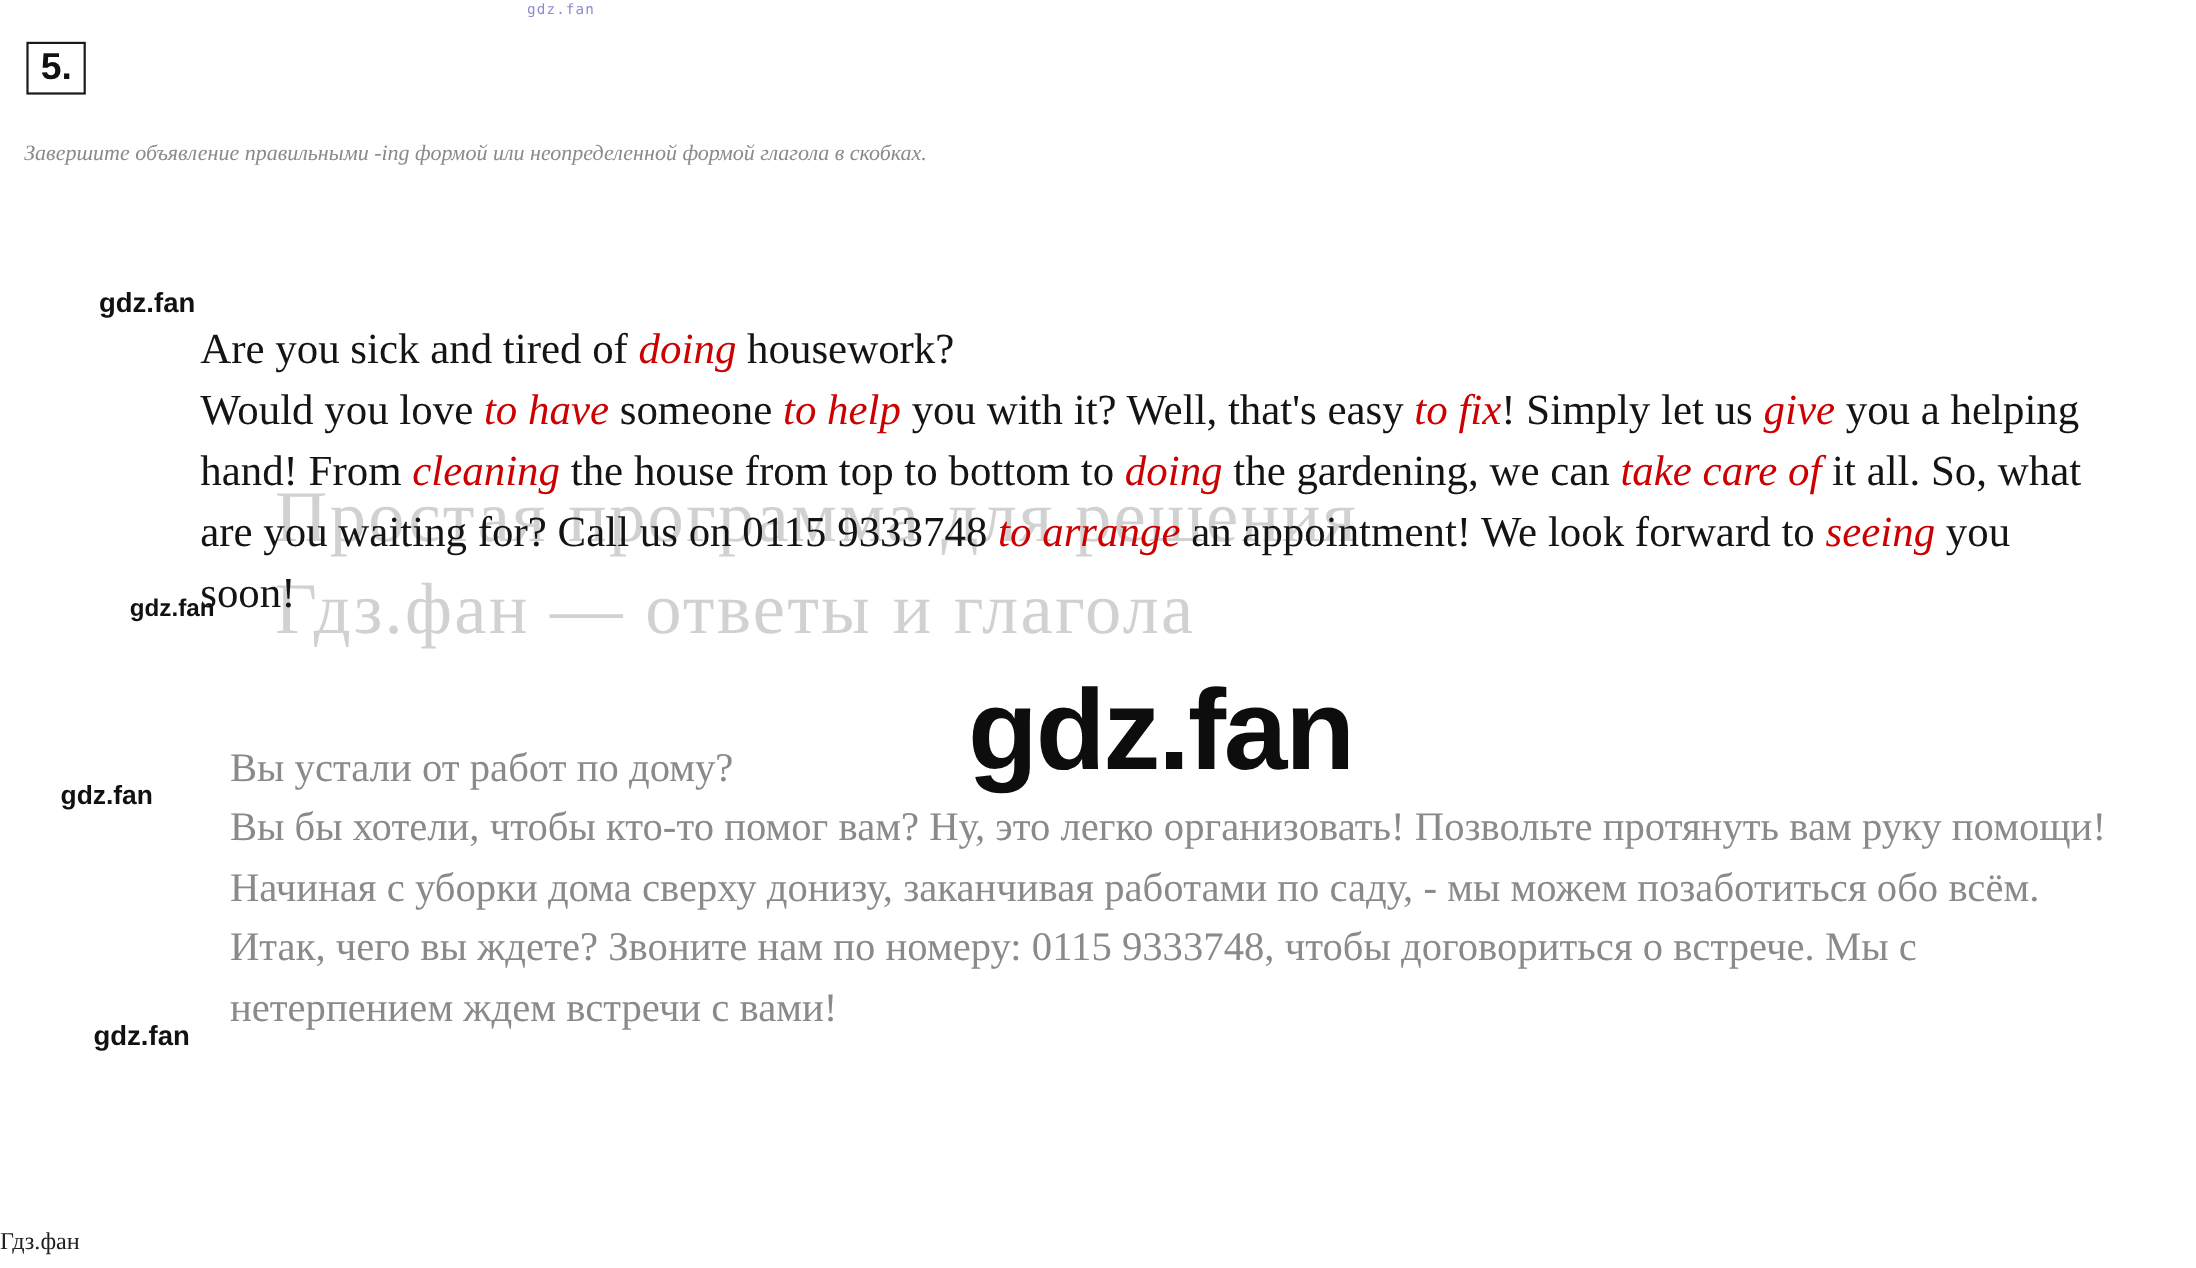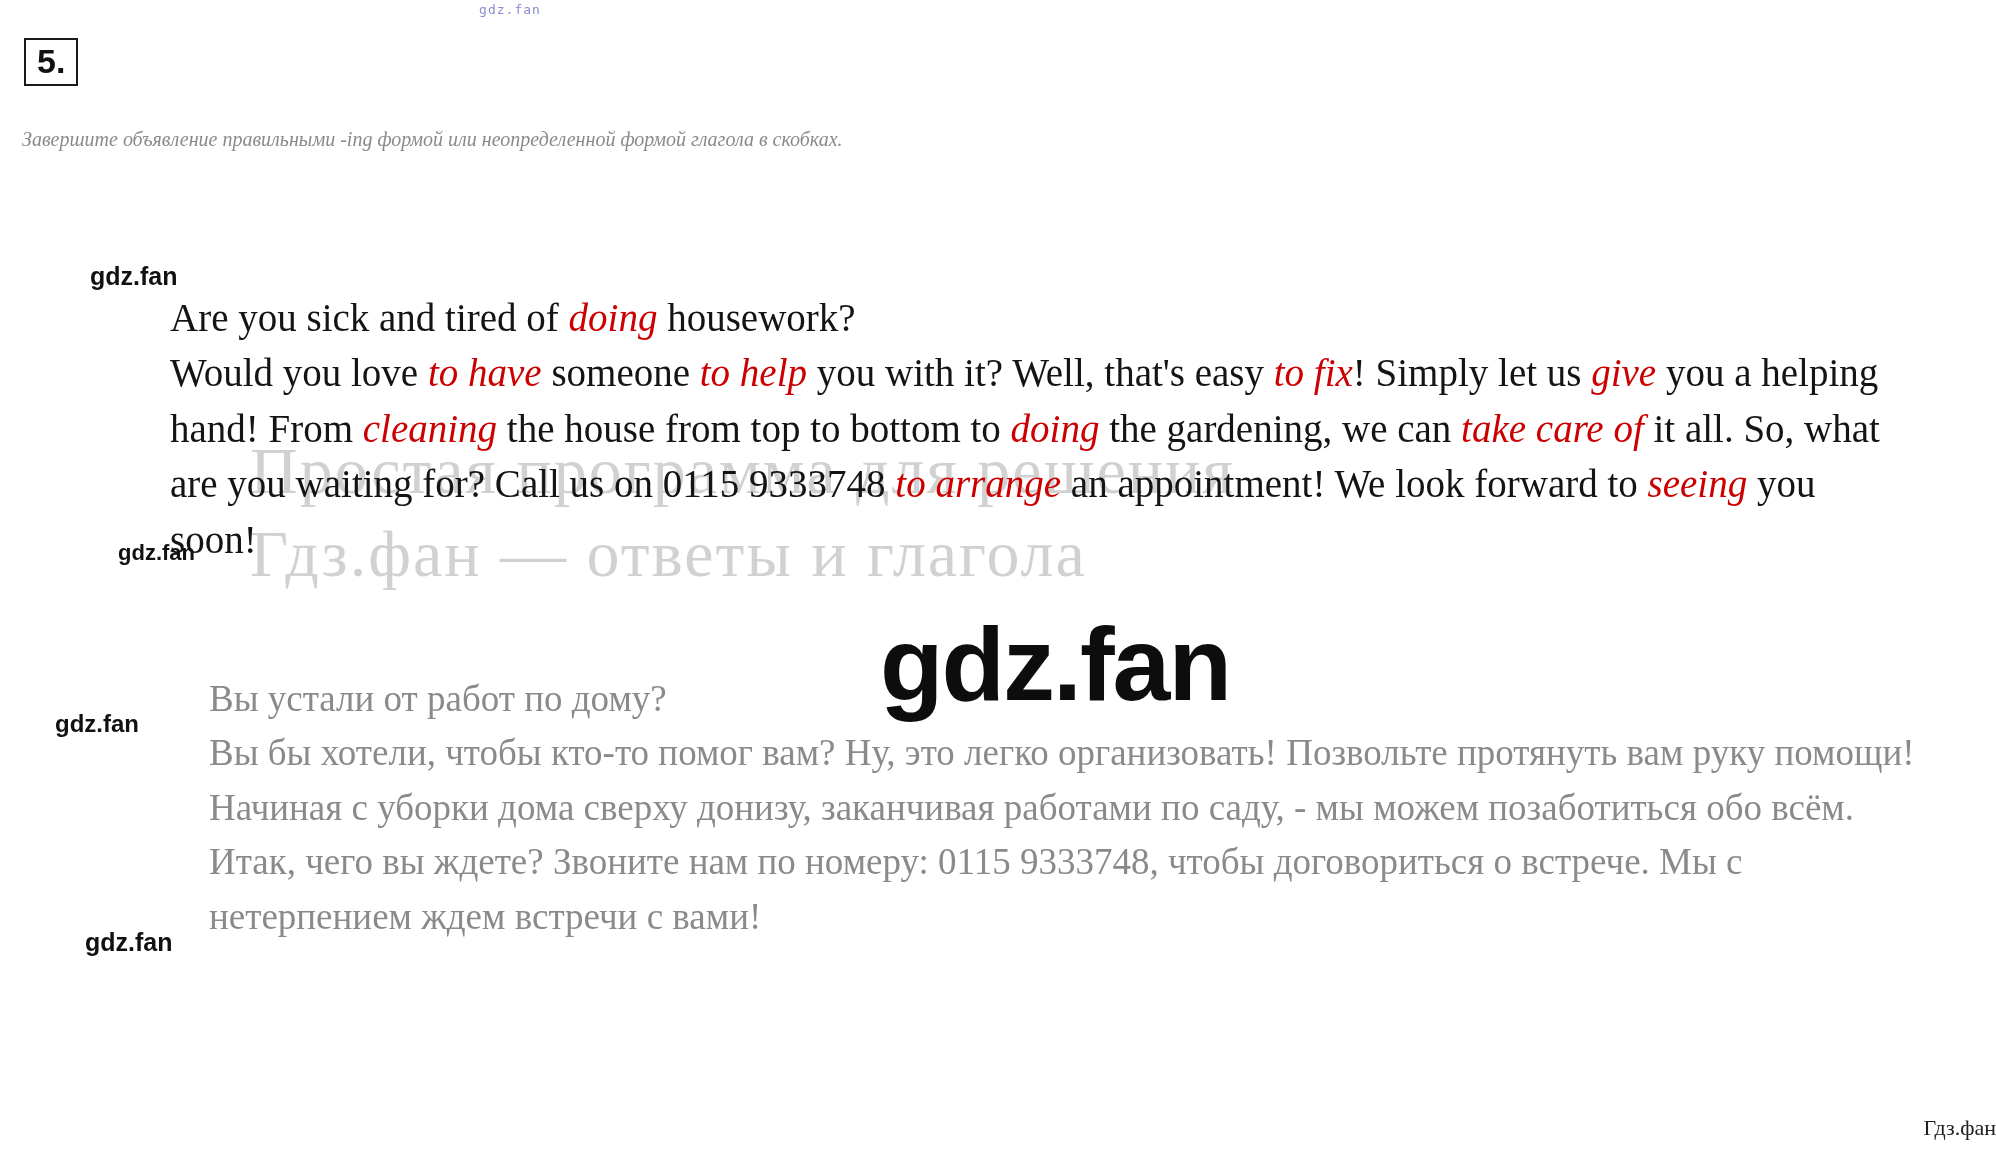--- a/index.html
+++ b/index.html
@@ -52,21 +52,21 @@
     font-style: italic;
     font-size: 20px;
     line-height: 1.33;
     color: #8a8a8a;
   }
 
   
   .answer-en {
     position: absolute;
     top: 290px;
-    left: 170px;
+    left: 182px;
     width: 1730px;
     font-size: 39px;
     line-height: 1.42;
     color: #141414;
   }
   .answer-en .fill {
     color: #cc0000;
     font-style: italic;
   }
 
@@ -122,21 +122,21 @@
     letter-spacing: -2px;
     line-height: 1;
   }
 
   
   .bottom-watermark {
     position: absolute;
     bottom: 12px;
     left: 0;
     width: 1996px;
-    text-align: right;
+    text-align: left;
     font-family: "Liberation Serif", serif;
     font-size: 22px;
     color: #222;
   }
 </style>
 </head>
 <body>
 
 <div class="top-watermark">gdz.fan</div>
 

